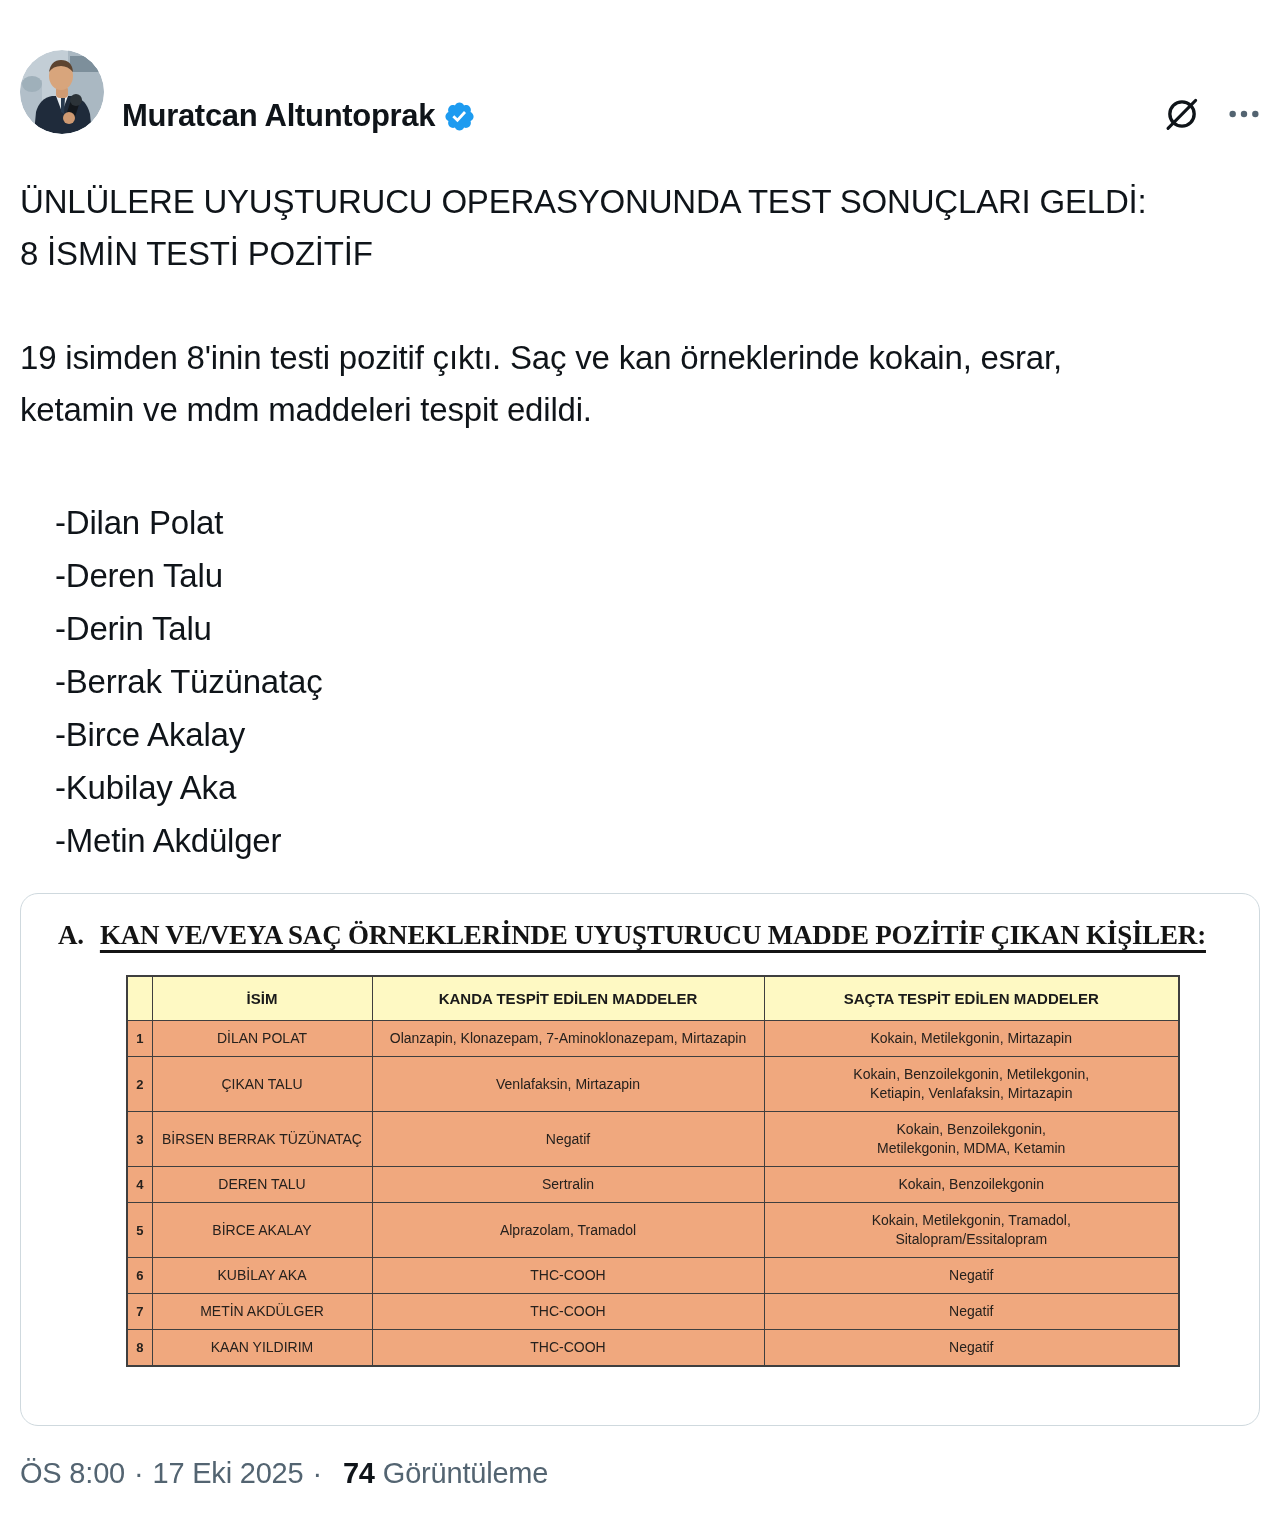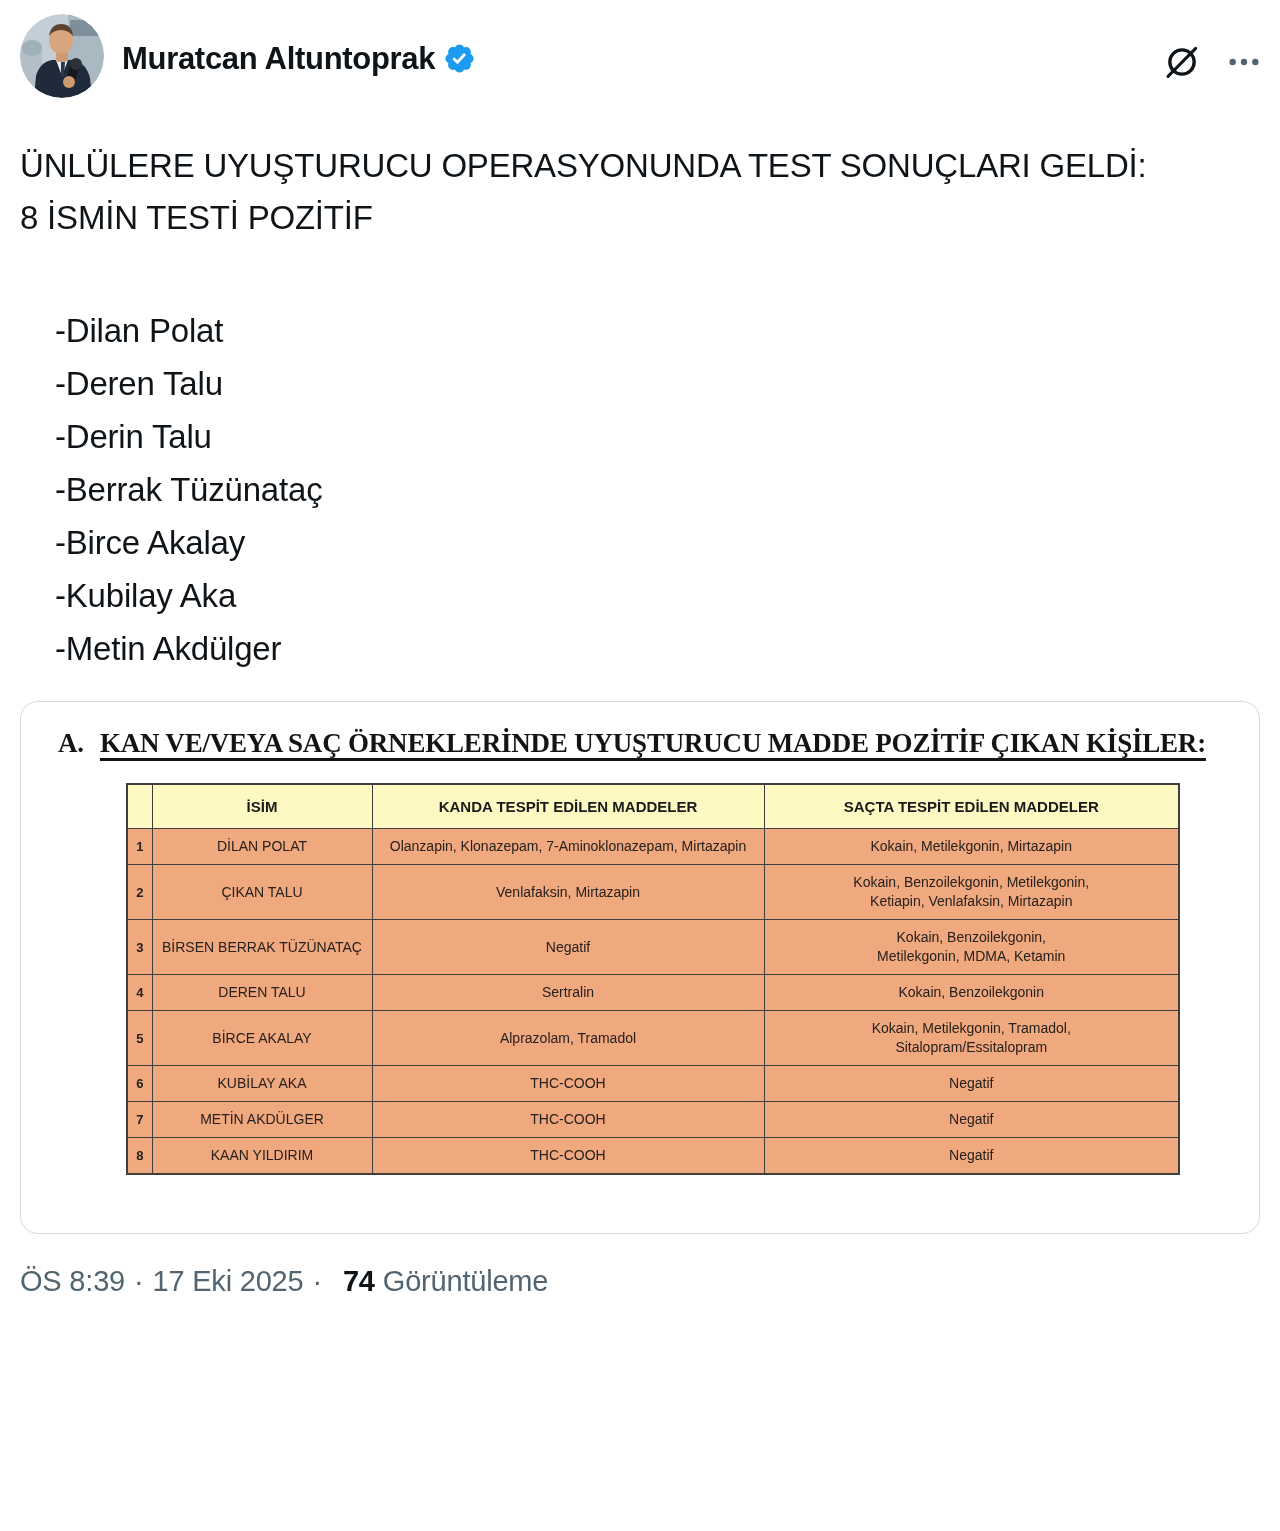--- a/index.html
+++ b/index.html
@@ -5,21 +5,21 @@
   * { box-sizing: border-box; margin: 0; padding: 0; }
   html, body { background: #ffffff; }
   body {
     width: 1280px;
     font-family: "Liberation Sans", sans-serif;
     color: #0f1419;
   }
   .tweet { padding: 14px 20px 18px 20px; }
 
   
-  .tweet-header { display: flex; align-items: center; }
+  .tweet-header { display: flex; align-items: flex-end; margin-top: 36px; }
   .avatar {
     width: 84px; height: 84px; border-radius: 50%;
     overflow: hidden; flex: none; display: block; cursor: pointer;
   }
   .id-block { flex: 1; margin-left: 18px; padding-top: 5px; min-width: 0; }
   .name-row { display: flex; align-items: center; gap: 8px; }
   .display-name {
     font-size: 31px; font-weight: 700; line-height: 36px;
     letter-spacing: -0.3px; cursor: pointer;
   }
@@ -164,20 +164,22 @@
           <circle cx="3.5" cy="12" r="2.4" fill="#536471"></circle>
           <circle cx="12" cy="12" r="2.4" fill="#536471"></circle>
           <circle cx="20.5" cy="12" r="2.4" fill="#536471"></circle>
         </svg>
       </button>
     </div>
   </div>
 
   <div class="headline">ÜNLÜLERE UYUŞTURUCU OPERASYONUNDA TEST SONUÇLARI GELDİ:
 8 İSMİN TESTİ POZİTİF</div>
+  <div class="bodytext">19 isimden 8'inin testi pozitif çıktı. Saç ve kan örneklerinde kokain, esrar,
+ketamin ve mdm maddeleri tespit edildi.</div>
   <div class="names-list">
       <div>-Dilan Polat</div>
       <div>-Deren Talu</div>
       <div>-Derin Talu</div>
       <div>-Berrak Tüzünataç</div>
       <div>-Birce Akalay</div>
       <div>-Kubilay Aka</div>
       <div>-Metin Akdülger</div>
     </div>
 
@@ -250,16 +252,16 @@
             <td class="col-num">8</td>
             <td class="col-name">KAAN YILDIRIM</td>
             <td class="col-blood">THC-COOH</td>
             <td class="col-hair">Negatif</td>
           </tr>
         </tbody>
     </table>
   </div>
 
   <div class="tweet-footer">
-    <span>ÖS 8:39</span><span class="sep">·</span><span>17 Eki 2025</span><span class="sep">·</span><span class="views"><b>74</b><span>Görüntüleme</span></span>
+    <span>ÖS 8:00</span><span class="sep">·</span><span>17 Eki 2025</span><span class="sep">·</span><span class="views"><b>74</b><span>Görüntüleme</span></span>
   </div>
 
 </article>
 
 </body></html>

